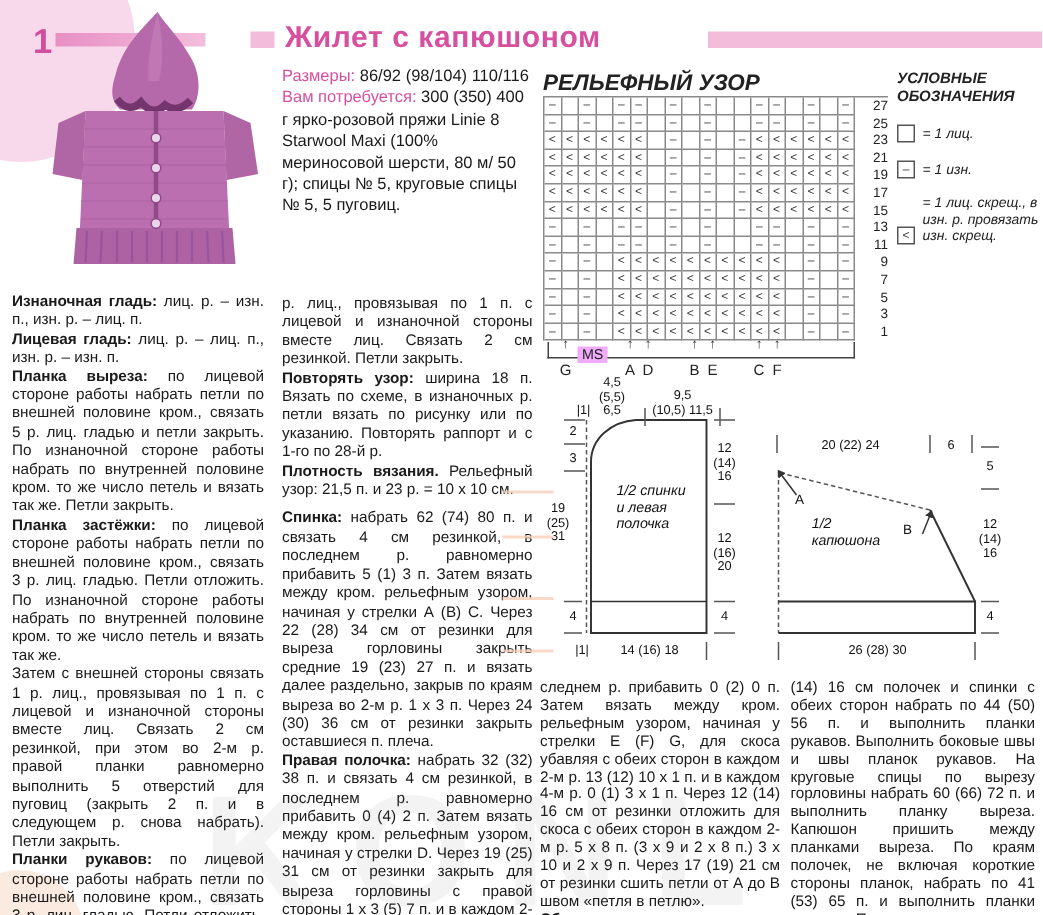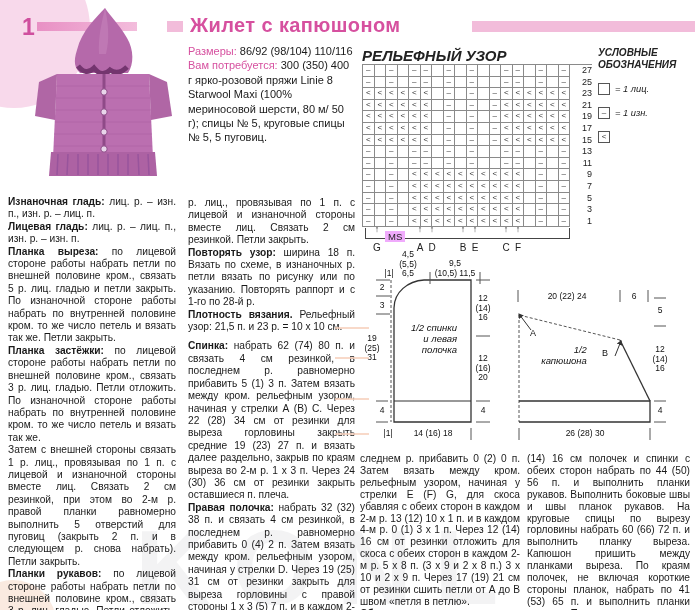--- a/index.html
+++ b/index.html
@@ -45,21 +45,21 @@
   
   #legend{left:598px;top:47px;width:95px;}
   #legend-title{font-size:10px;font-weight:bold;font-style:italic;line-height:12px;white-space:pre-line;color:#222;}
   .legend-item{display:flex;margin-top:11px;align-items:flex-end;}
   .lbox{flex:0 0 auto;width:10px;height:10px;border:1px solid #555;font-size:8px;line-height:9px;text-align:center;color:#333;margin-right:5px;margin-top:1px;}
   .ltext{font-size:9.3px;line-height:11px;font-style:italic;color:#222;}
   
   #schematics{left:338px;top:250px;width:357px;height:202px;}
   #schematics svg{position:absolute;left:0;top:0;}
   .meas{position:absolute;font-size:8.5px;line-height:9.5px;text-align:center;white-space:pre-line;transform:translateX(-50%);color:#111;}
-  .piece-label{position:absolute;font-size:9.5px;font-style:italic;text-align:right;white-space:pre-line;transform:translateX(-50%);color:#111;line-height:11px;}
+  .piece-label{position:absolute;font-size:9.5px;font-style:italic;text-align:left;white-space:pre-line;transform:translateX(-50%);color:#111;line-height:11px;}
   .ptletter{position:absolute;font-size:9px;color:#111;}
   
   .pink-line{position:absolute;left:335px;width:34px;height:2px;background:#f6cfbc;opacity:.8;}
   #watermark{left:135px;top:508px;font-size:105px;font-weight:bold;letter-spacing:22px;color:rgba(90,90,100,0.07);z-index:6;pointer-events:none;}
 </style>
 </head>
 <body>
 
 <div id="page">
 
@@ -476,20 +476,21 @@
     <div class="legend-item">
       <span class="lbox"></span>
       <span class="ltext">= 1 лиц.</span>
     </div>
     <div class="legend-item">
       <span class="lbox">–</span>
       <span class="ltext">= 1 изн.</span>
     </div>
     <div class="legend-item">
       <span class="lbox">&lt;</span>
+      <span class="ltext">= 1 лиц. скрещ., в изн. р. провязать изн. скрещ.</span>
     </div>
   </div>
 
   <div class="abs" id="schematics">
     <svg width="357" height="202" viewBox="0 0 357 202">
       <defs>
         <marker id="ah" markerWidth="6" markerHeight="6" refX="4" refY="3" orient="auto">
           <path d="M0,0 L5,3 L0,6 Z" fill="#333"></path>
         </marker>
       </defs>

